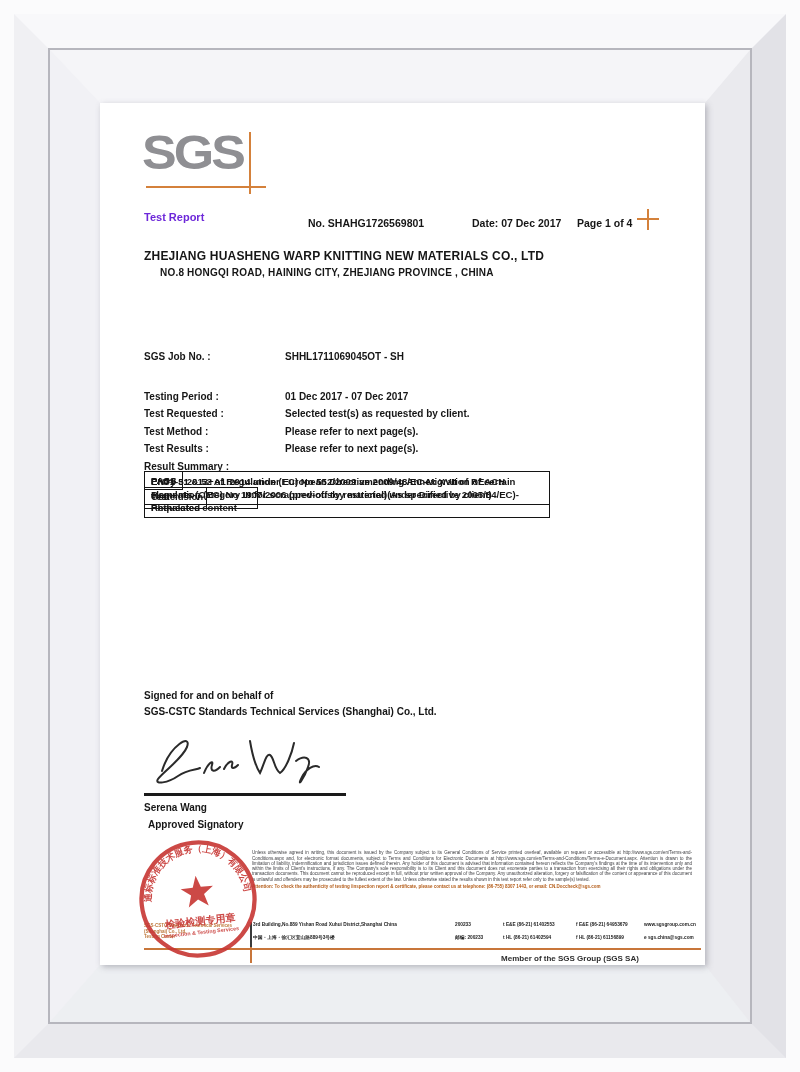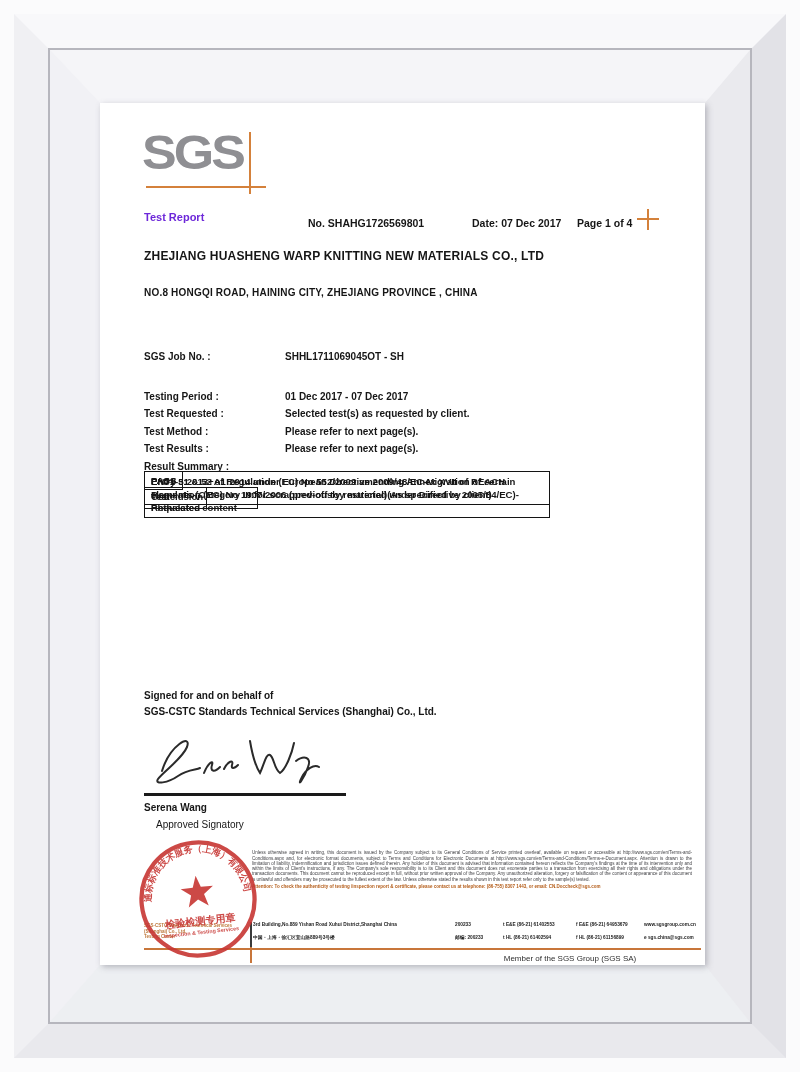--- a/index.html
+++ b/index.html
@@ -24,63 +24,63 @@
             transform:scaleY(.92);transform-origin:0 0;}
   .logo-hline{left:46px;top:83px;width:120px;height:2px;}
   .logo-vline{left:149px;top:29px;width:2px;height:62px;}
   .cross-v{left:547px;top:106px;width:2px;height:21px;}
   .cross-h{left:537px;top:115px;width:22px;height:2px;}
   .report-title{left:44px;top:108px;font-size:11px;font-weight:800;color:#6d28d9;}
   .meta{top:114px;font-size:10.5px;font-weight:700;color:#161616;}
   .m-no{left:208px;} .m-date{left:372px;} .m-page{left:477px;}
   
   .client-name{left:44px;top:146px;font-size:12px;font-weight:700;color:#161616;letter-spacing:.2px;}
-  .client-addr{left:44px;top:164px;font-size:10px;font-weight:700;color:#161616;letter-spacing:.2px;margin-top:20px;}
+  .client-addr{left:60px;top:164px;font-size:10px;font-weight:700;color:#161616;letter-spacing:.2px;}
   .intro{left:44px;top:227px;width:545px;font-size:9.8px;font-weight:600;color:#161616;}
   
   .drow{left:44px;width:540px;font-size:10px;color:#161616;height:14px;}
   .drow .lbl{position:absolute;left:0;font-weight:700;}
   .drow .val{position:absolute;left:141px;font-weight:600;}
   .summary-label{left:44px;top:358px;font-size:10px;font-weight:700;color:#161616;}
   
   .rtable{left:44px;top:368px;width:508px;border-collapse:collapse;position:absolute;}
   .rtable td,.rtable th{border:1.6px solid #141414;font-size:9.6px;color:#161616;
       padding:3px 6px;vertical-align:top;text-align:left;}
   .rtable th{font-weight:800;height:14px;margin-top:16px;}
   .rtable .c-concl{width:100px;text-align:left;}
   .rtable td.test{font-weight:600;line-height:13px;width:392px;}
   .rtable td.pass{font-weight:700;text-align:center;}
   
   .signed1{left:44px;top:587px;font-size:10px;font-weight:700;color:#161616;}
   .signed2{left:44px;top:603px;font-size:10px;font-weight:700;color:#161616;}
   .sig-svg{left:46px;top:628px;}
   .sig-line{left:44px;top:690px;width:202px;height:2.5px;background:#1a1a1a;}
   .sig-name{left:44px;top:699px;font-size:10px;font-weight:700;color:#161616;}
-  .sig-role{left:56px;top:716px;font-size:10px;font-weight:400;color:#161616;}
+  .sig-role{left:48px;top:716px;font-size:10px;font-weight:700;color:#161616;}
   
   .stamp{left:34px;top:732px;width:128px;height:128px;transform:rotate(-6deg);opacity:.9;z-index:6;}
   
   .legal{left:152px;top:747px;width:440px;height:70px;overflow:visible;}
   .legal-inner{position:static;width:880px;transform:scale(.5);transform-origin:0 0;}
   .legal-inner p{position:static;margin:0;font-size:9px;line-height:10.6px;text-align:justify;
                  color:#3e3e42;font-weight:500;}
   .legal-inner p.attn{margin-top:3px;color:#b35b17;font-weight:700;text-align:left;}
   .branch{left:44px;top:820px;width:112px;z-index:2;}
   .branch-inner{position:static;width:224px;transform:scale(.5);transform-origin:0 0;
                 font-size:9px;line-height:11px;color:#bd7638;font-weight:600;}
   .addr{left:153px;top:818px;width:450px;height:28px;}
   .addr-inner{position:static;width:900px;transform:scale(.5);transform-origin:0 0;}
   .addr-row{position:static;display:flex;align-items:baseline;height:26px;font-size:9.5px;
             font-weight:600;color:#1c1c1c;white-space:nowrap;}
   .addr-row span{position:static;}
   .a-addr{width:404px;} .a-post{width:96px;} .a-tel{width:146px;} .a-fax{width:136px;} .a-web{width:118px;}
   .addr-div-dark{left:150px;top:819px;width:1.5px;height:25px;background:#3a3a3a;}
   .cross2-v{left:150px;top:844px;width:2px;height:16px;background:#c8763a;}
   .footer-rule{left:44px;top:845px;width:557px;height:2px;background:#c8763a;}
-  .member{left:360px;top:851px;width:220px;text-align:center;font-size:8px;font-weight:400;color:#2e2e2e;}
+  .member{left:360px;top:851px;width:220px;text-align:center;font-size:8px;font-weight:700;color:#2e2e2e;}
 </style>
 </head>
 <body>
 
 <div class="photo">
   <div class="frame-outer"></div>
   <div class="molding"></div>
   <div class="mat"></div>
 
   <div class="paper">

